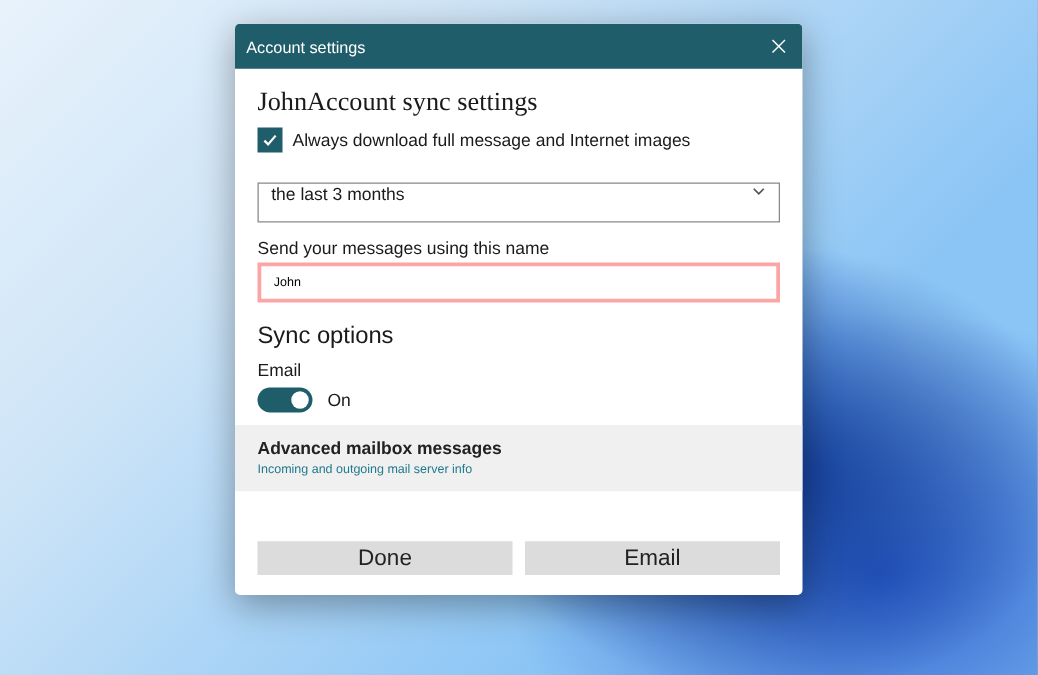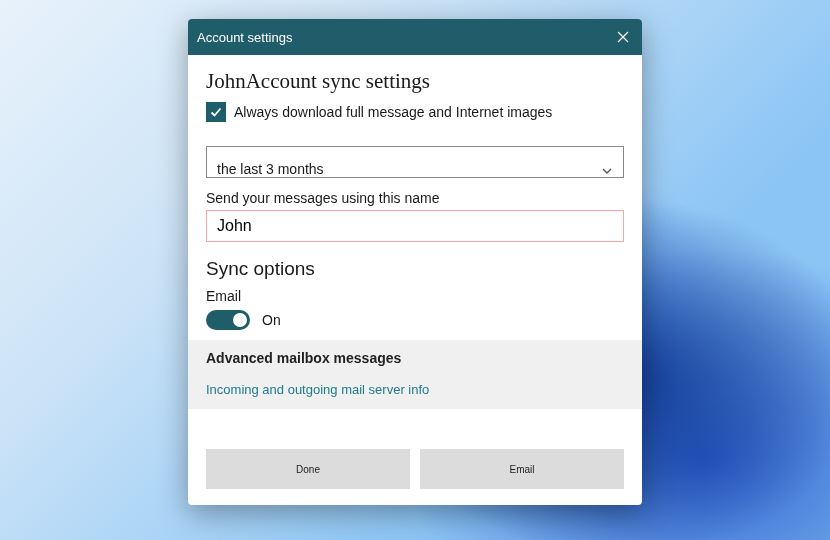--- a/index.html
+++ b/index.html
@@ -64,34 +64,34 @@
     cursor: pointer;
   }
   .field-label {
     font-size: 14px;
     margin-bottom: 4px;
   }
   .select {
     border: 1px solid #888;
     height: 32px;
     display: flex;
-    align-items: flex-end;
+    align-items: flex-start;
     justify-content: space-between;
     padding: 0 10px;
     font-size: 14px;
     margin-bottom: 12px;
     cursor: pointer;
     background: #fff;
   }
   .text-input {
-    border: 1px solid #fca5a5;
+    border: 3px solid #fca5a5;
     height: 32px;
     width: 100%;
     padding: 0 10px;
-    font-size: 16px;
+    font-size: 10px;
     margin-bottom: 16px;
     background: #fff;
   }
   h2.section-title {
     font-size: 19px;
     font-weight: 400;
     margin-bottom: 8px;
   }
   .toggle-label {
     font-size: 14px;
@@ -123,35 +123,35 @@
     margin: 10px -18px 0 -18px;
     padding: 10px 18px 12px 18px;
     cursor: pointer;
   }
   .advanced-title {
     font-size: 14px;
     font-weight: 600;
     color: #222;
   }
   .advanced-sub {
-    font-size: 13px;
+    font-size: 10px;
     color: #1f7a8c;
-    margin-top: 16px;
+    margin-top: 4px;
   }
   .button-row {
     display: flex;
     gap: 10px;
     padding: 40px 18px 16px 18px;
   }
   .btn {
     flex: 1;
-    height: 40px;
+    height: 27px;
     background: #dcdcdc;
     border: none;
-    font-size: 10px;
+    font-size: 18px;
     cursor: pointer;
     color: #222;
   }
 </style>
 </head>
 <body>
 
 <div class="bg-swirl"></div>
 
 <div class="dialog">

